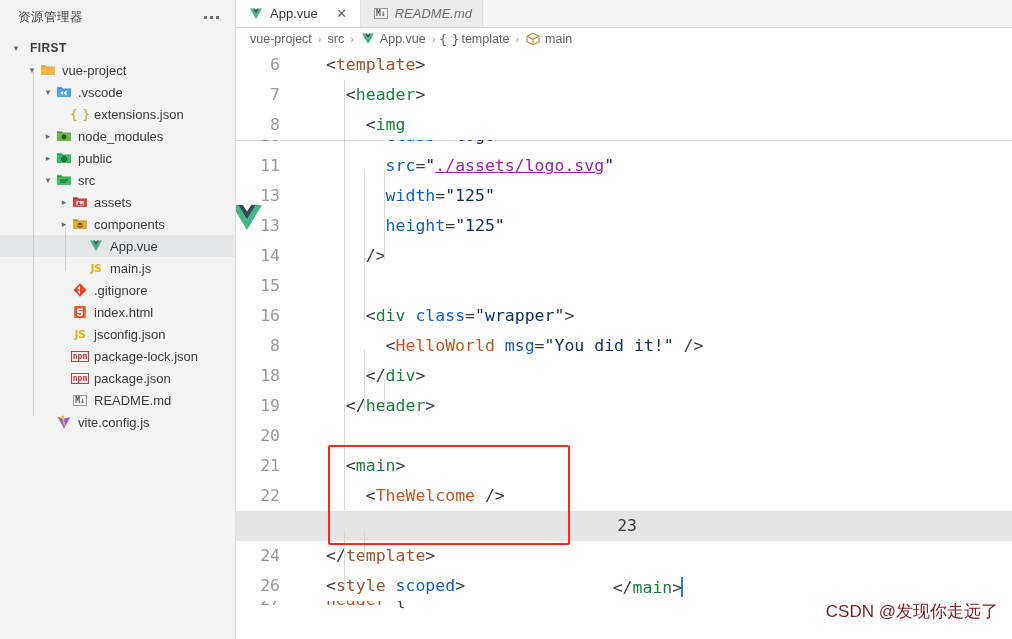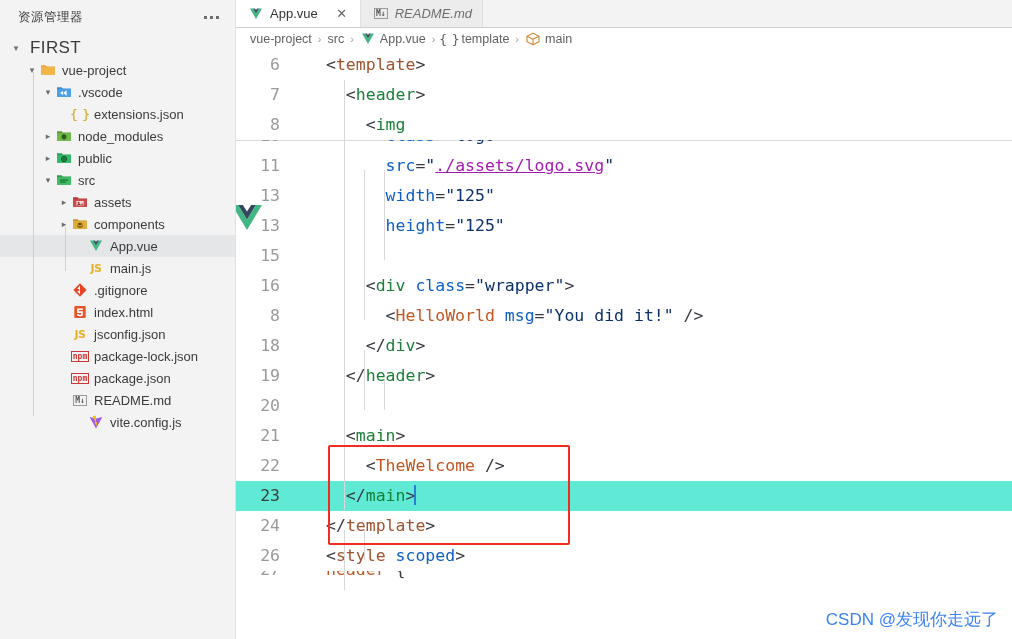--- a/index.html
+++ b/index.html
@@ -56,21 +56,21 @@
     cursor: pointer;
     position: relative;
   }
   .row.selected { background: #e4e6e8; }
   .row .chev {
     width: 16px; flex: 0 0 16px;
     display: flex; align-items: center; justify-content: center;
     color: #6c6c6c; font-size: 9px;
   }
   .row .label { margin-left: 6px; font-size: 13px; color: #3b3b3b; }
-  .row.root-row .label { font-weight: normal; font-size: 17px; letter-spacing: .4px; }
+  .row.root-row .label { font-weight: bold; font-size: 12px; letter-spacing: .4px; }
 
   .ficon {
     width: 16px; height: 16px; flex: 0 0 16px;
     display: inline-flex; align-items: center; justify-content: center;
     position: relative;
   }
   .ficon svg { display: block; }
 
   
   .guide {
@@ -153,21 +153,21 @@
     height: 589px;
     overflow: hidden;
   }
   .cline {
     height: 30px;
     display: flex;
     align-items: center;
     position: relative;
     white-space: pre;
   }
-  .cline.active { background: #5eead4; }
+  .cline.active { background: #e5e5e5; flex-direction: column; }
   .lnum {
     width: 62px; flex: 0 0 62px;
     text-align: right;
     padding-right: 18px;
     color: #9a9a9a;
     font-size: 16.5px;
     font-family: "DejaVu Sans Mono", monospace;
     user-select: none;
   }
   .cline.active .lnum { color: #3b3b3b; }
@@ -260,23 +260,23 @@
     display: flex; align-items: center;
     white-space: pre;
     font-family: "DejaVu Sans Mono", monospace;
     font-size: 16.5px;
   }
 
   
   .csdn {
     position: absolute;
     right: 14px;
-    bottom: 8px;
+    bottom: 16px;
     font-size: 17px;
-    color: #3b82f6;
+    color: #7f1d1d;
     font-family: "Liberation Sans", sans-serif;
     z-index: 8;
     pointer-events: none;
     white-space: nowrap;
   }
 </style>
 </head>
 <body>
 
 <div id="app">
@@ -441,21 +441,21 @@
           </span>
           <span class="label">package.json</span>
         </div>
         <div class="row" style="padding-left:56px">
           <span class="chev"></span>
           <span class="ficon">
             <span style="font:bold 8px 'DejaVu Sans Mono',monospace;color:#555;border:1px solid #9a9a9a;padding:0 1px;line-height:9px;">M↓</span>
           </span>
           <span class="label">README.md</span>
         </div>
-        <div class="row" style="padding-left:72px">
+        <div class="row" style="padding-left:40px">
           <span class="chev"></span>
           <span class="ficon">
             <svg width="16" height="16" viewBox="0 0 16 16">
               <path d="M1.6 3.1 8 14.6l6.4-11.5L8 4.6z" fill="#9b5de5"></path>
               <path d="M8 1.4 4.6 2.2 7.6 8l-1 .2 2 4.2.5-4.4-1 .2z" fill="#f5c400"></path>
             </svg>
           </span>
           <span class="label">vite.config.js</span>
         </div>
       </div>
@@ -526,20 +526,21 @@
         <div class="cline"><span class="lnum">6</span><span class="ctext"><span style="padding-left:28px;display:inline-block"></span><span class="t-punct">&lt;</span><span class="t-tag">template</span><span class="t-punct">&gt;</span></span></div>
         <div class="cline"><span class="lnum">7</span><span class="ctext"><span style="padding-left:47.86px;display:inline-block"></span><span class="t-punct">&lt;</span><span class="t-tagc">header</span><span class="t-punct">&gt;</span></span></div>
         <div class="cline"><span class="lnum">8</span><span class="ctext"><span style="padding-left:67.72px;display:inline-block"></span><span class="t-punct">&lt;</span><span class="t-tagc">img</span></span></div>
         <div class="ghost-row">
           <div class="ghost-sep"></div>
           <div class="ghost-inner"><span class="lnum">10</span><span class="ctext"><span style="padding-left:87.58px;display:inline-block"></span><span class="t-attr">class</span><span class="t-eq">=</span><span class="t-str">"logo"</span></span></div>
         </div>
         <div class="cline"><span class="lnum">11</span><span class="ctext"><span style="padding-left:87.58px;display:inline-block"></span><span class="t-attr">src</span><span class="t-eq">=</span><span class="t-str">"</span><span class="t-link">./assets/logo.svg</span><span class="t-str">"</span></span></div>
         <div class="cline"><span class="lnum">13</span><span class="ctext"><span style="padding-left:87.58px;display:inline-block"></span><span class="t-attr">width</span><span class="t-eq">=</span><span class="t-str">"125"</span></span></div>
         <div class="cline"><span class="lnum">13</span><span class="ctext"><span style="padding-left:87.58px;display:inline-block"></span><span class="t-attr">height</span><span class="t-eq">=</span><span class="t-str">"125"</span></span></div>
+        <div class="cline"><span class="lnum">14</span><span class="ctext"><span style="padding-left:67.72px;display:inline-block"></span><span class="t-punct">/&gt;</span></span></div>
         <div class="cline"><span class="lnum">15</span><span class="ctext"><span style="padding-left:28px;display:inline-block"></span></span></div>
         <div class="cline"><span class="lnum">16</span><span class="ctext"><span style="padding-left:67.72px;display:inline-block"></span><span class="t-punct">&lt;</span><span class="t-tagc">div</span><span class="t-punct"> </span><span class="t-attr">class</span><span class="t-eq">=</span><span class="t-str">"wrapper"</span><span class="t-punct">&gt;</span></span></div>
         <div class="cline"><span class="lnum">8</span><span class="ctext"><span style="padding-left:87.58px;display:inline-block"></span><span class="t-punct">&lt;</span><span class="t-comp">HelloWorld</span><span class="t-punct"> </span><span class="t-attr">msg</span><span class="t-eq">=</span><span class="t-str">"You did it!"</span><span class="t-punct"> /&gt;</span></span></div>
         <div class="cline"><span class="lnum">18</span><span class="ctext"><span style="padding-left:67.72px;display:inline-block"></span><span class="t-punct">&lt;/</span><span class="t-tagc">div</span><span class="t-punct">&gt;</span></span></div>
         <div class="cline"><span class="lnum">19</span><span class="ctext"><span style="padding-left:47.86px;display:inline-block"></span><span class="t-punct">&lt;/</span><span class="t-tagc">header</span><span class="t-punct">&gt;</span></span></div>
         <div class="cline"><span class="lnum">20</span><span class="ctext"><span style="padding-left:28px;display:inline-block"></span></span></div>
         <div class="cline"><span class="lnum">21</span><span class="ctext"><span style="padding-left:47.86px;display:inline-block"></span><span class="t-punct">&lt;</span><span class="t-tagc">main</span><span class="t-punct">&gt;</span></span></div>
         <div class="cline"><span class="lnum">22</span><span class="ctext"><span style="padding-left:67.72px;display:inline-block"></span><span class="t-punct">&lt;</span><span class="t-comp">TheWelcome</span><span class="t-punct"> /&gt;</span></span></div>
         <div class="cline active"><span class="lnum">23</span><span class="ctext"><span style="padding-left:47.86px;display:inline-block"></span><span class="t-punct">&lt;/</span><span class="t-tagc">main</span><span class="t-punct">&gt;</span><span class="caret"></span></span></div>
         <div class="cline"><span class="lnum">24</span><span class="ctext"><span style="padding-left:28px;display:inline-block"></span><span class="t-punct">&lt;/</span><span class="t-tag">template</span><span class="t-punct">&gt;</span></span></div>

